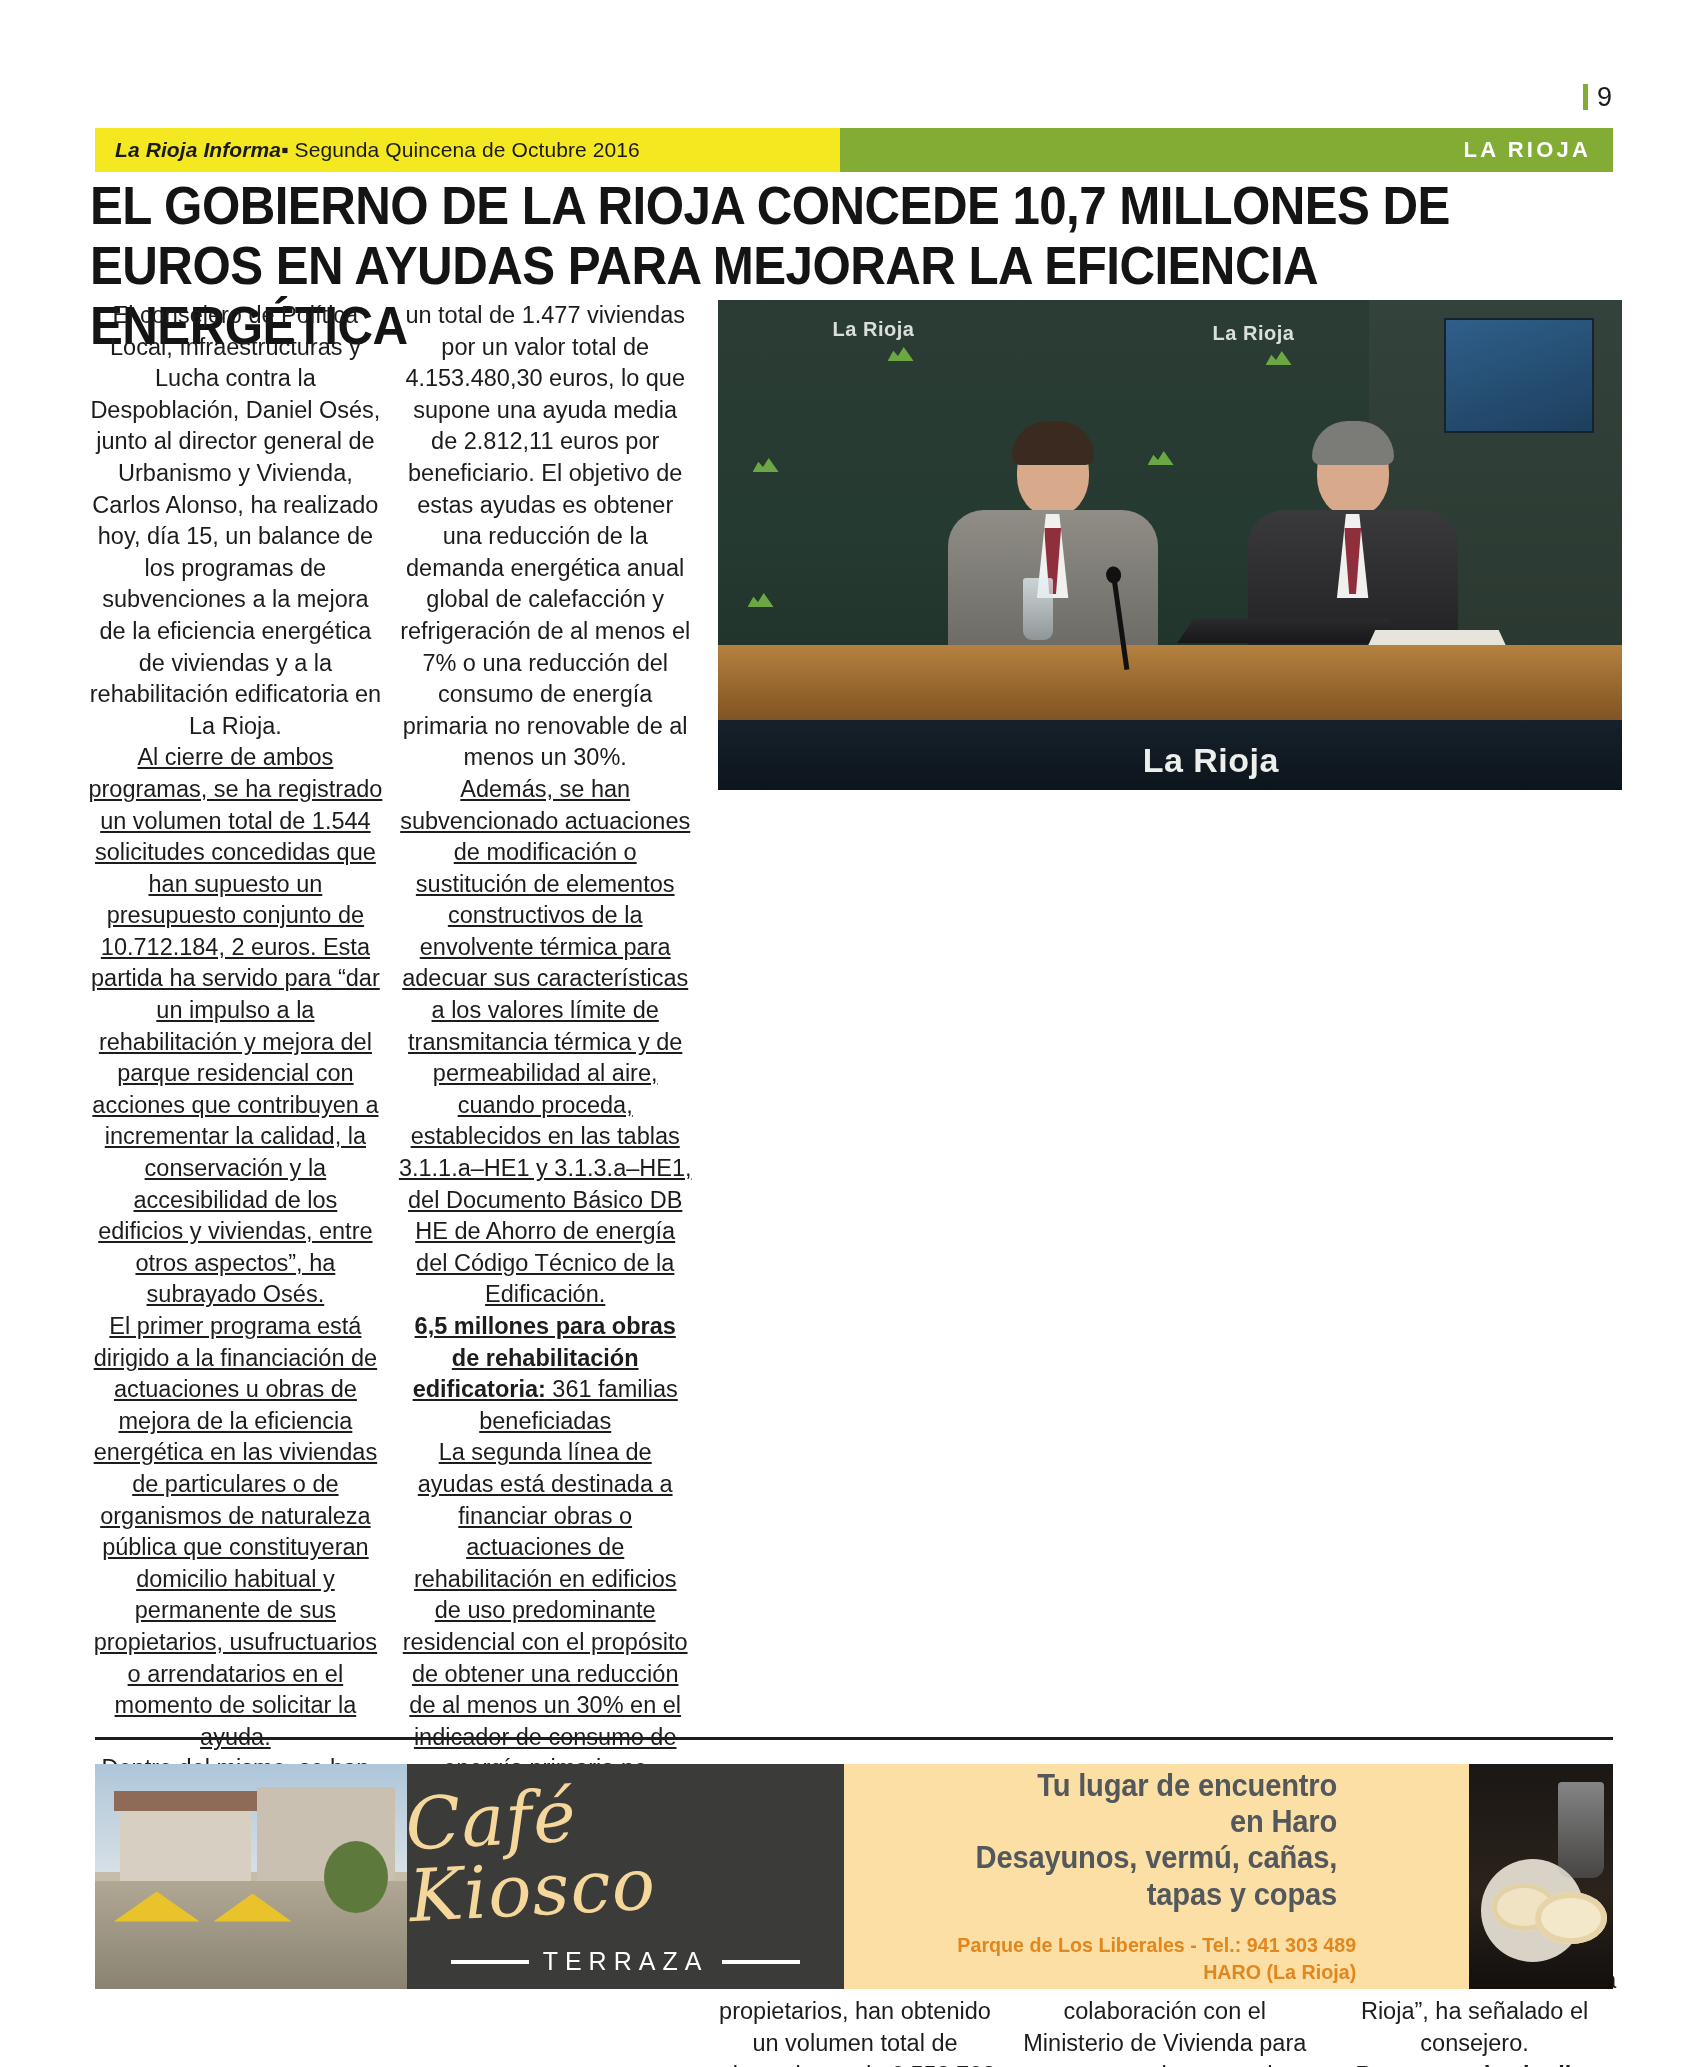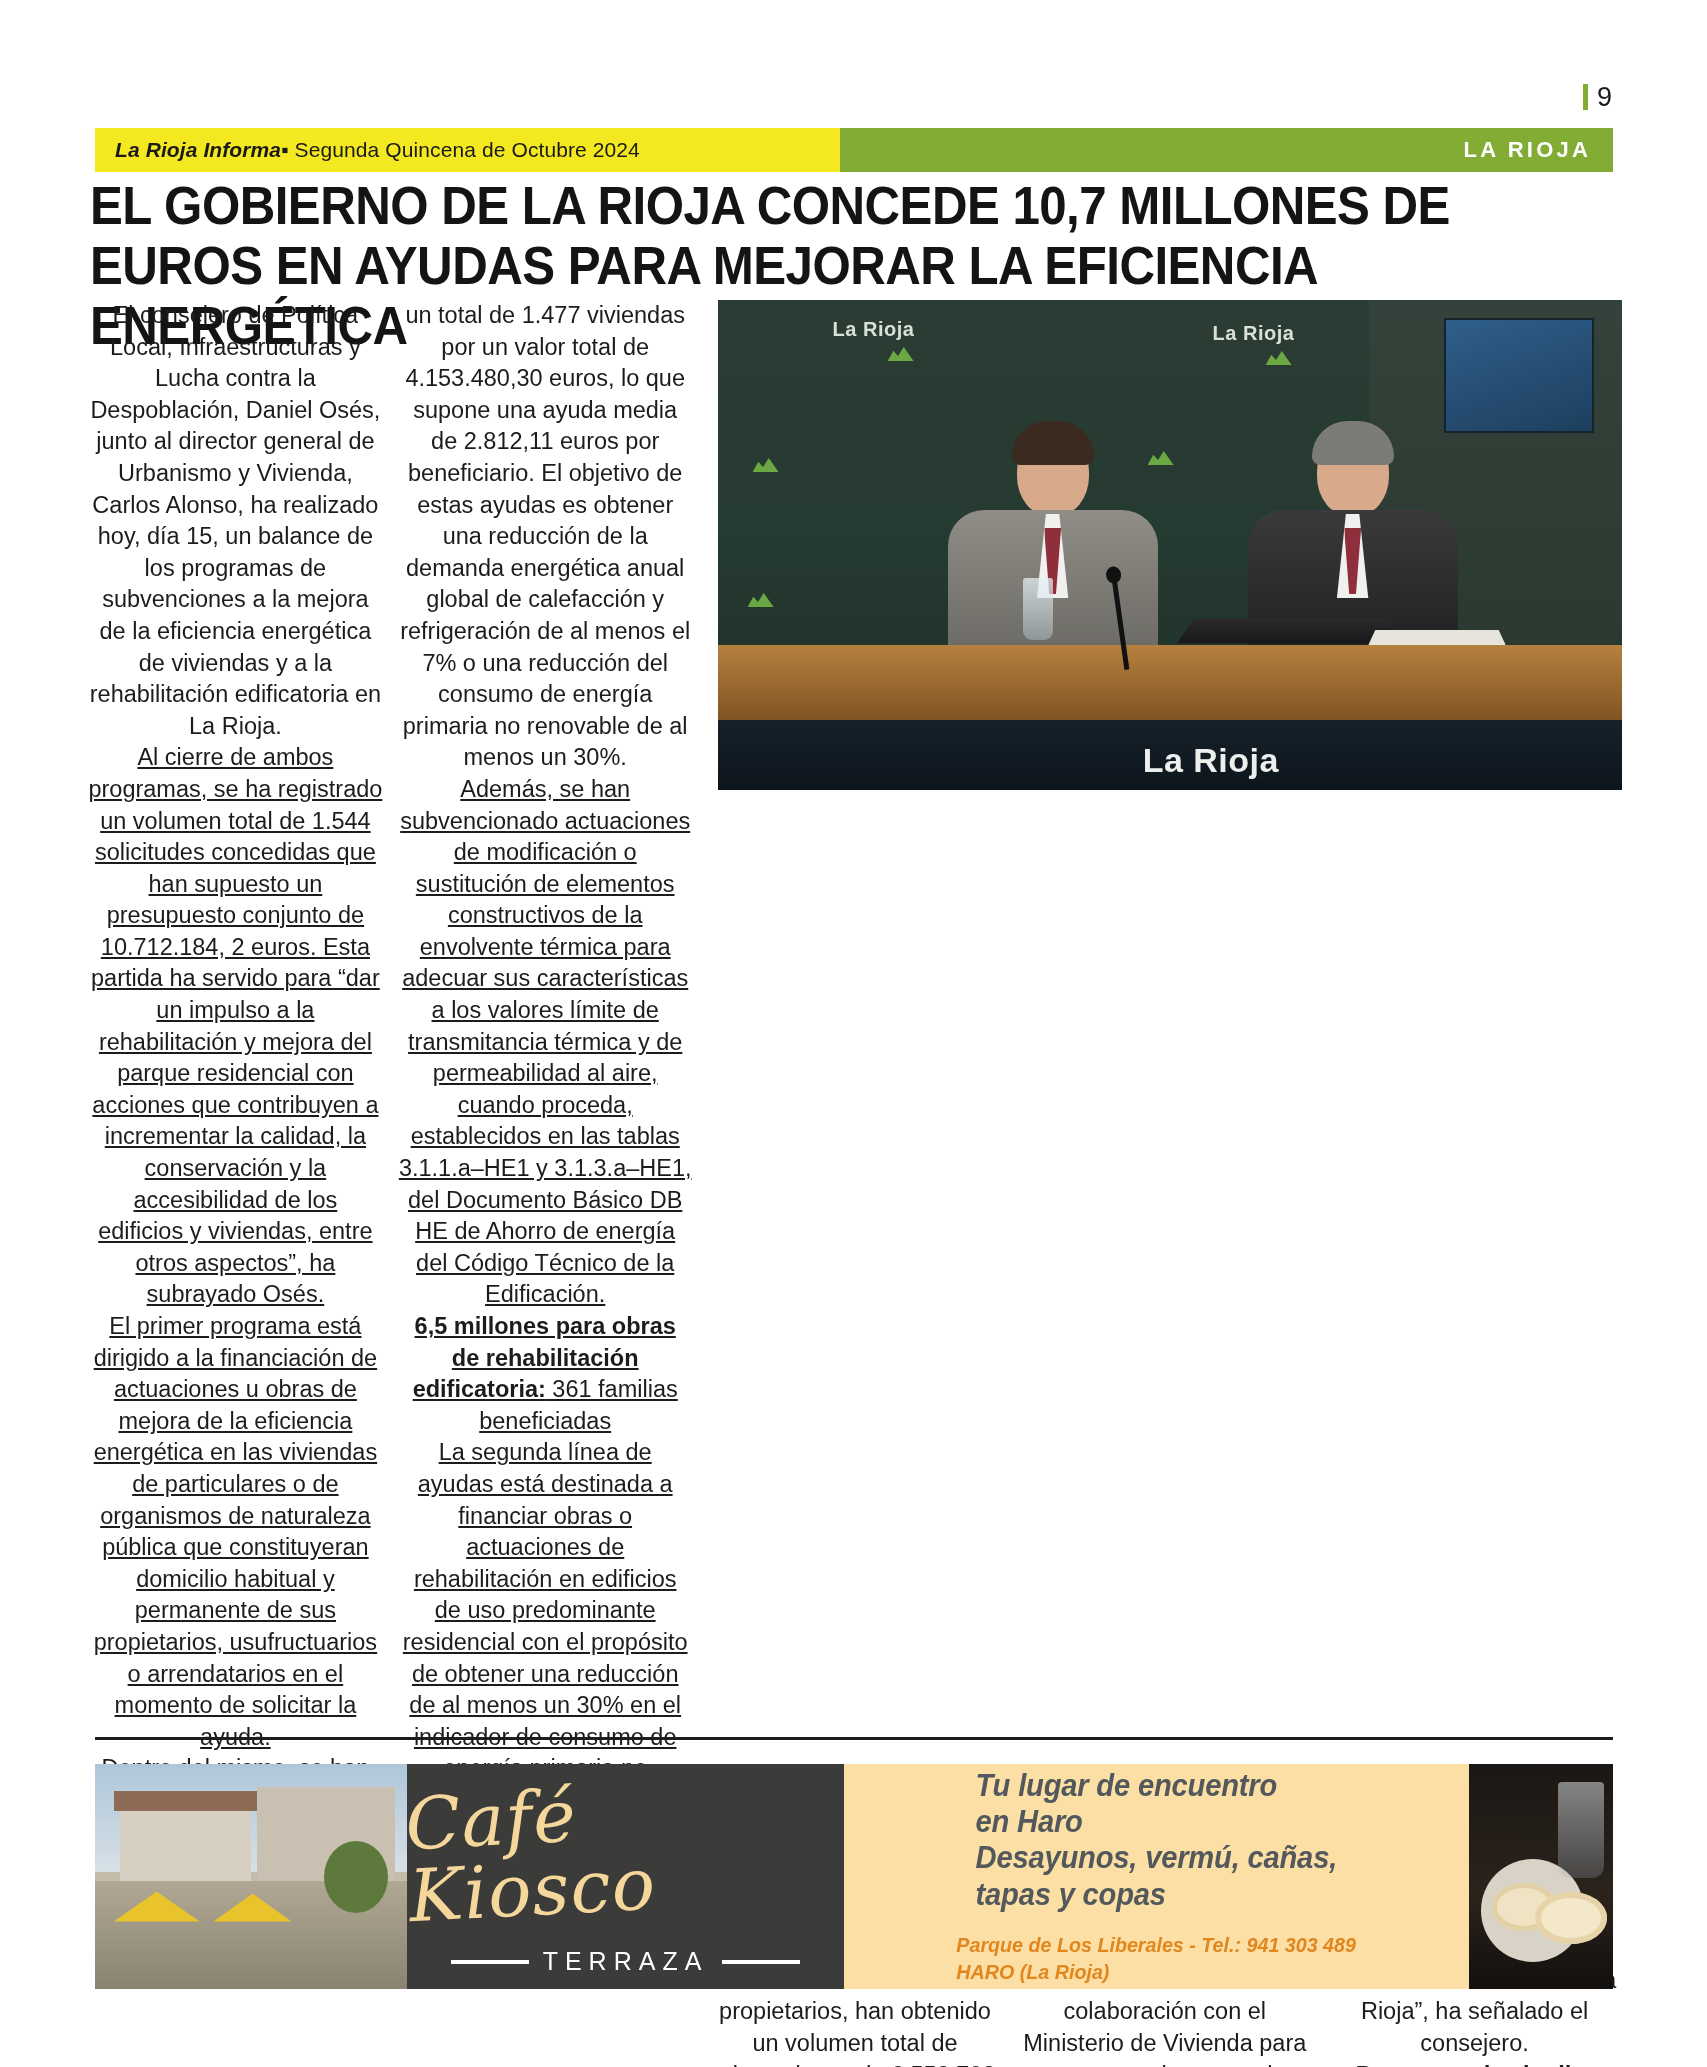--- a/index.html
+++ b/index.html
@@ -292,22 +292,21 @@
   }
 
   .ad-cream {
     flex: 0 0 625px;
     background: #fbdfa4;
     display: flex;
     flex-direction: column;
     align-items: center;
     justify-content: center;
     padding: 12px 16px;
-    text-align: left;
-    font-style: italic;
+    text-align: right;
   }
   .ad-claim {
     color: #53585c;
     font-weight: 700;
     font-size: 31px;
     line-height: 1.17;
     letter-spacing: -0.2px;
     transform: scaleX(0.94);
   }
   .ad-contact {
@@ -335,21 +334,21 @@
 
 <div class="page">
 
   <div class="folio">
     <span class="folio-rule"></span>
     <span class="folio-num">9</span>
   </div>
 
   <div class="masthead">
     <div class="masthead-left">
-      <div class="mh-text"><b>La Rioja Informa</b><span>▪</span><span> Segunda Quincena de Octubre 2024</span></div>
+      <div class="mh-text"><b>La Rioja Informa</b><span>▪</span><span> Segunda Quincena de Octubre 2016</span></div>
     </div>
     <div class="masthead-right">
       <span class="mh-section">LA RIOJA</span>
     </div>
   </div>
 
   <h1 class="headline">EL GOBIERNO DE LA RIOJA CONCEDE 10,7 MILLONES DE EUROS EN AYUDAS PARA MEJORAR LA EFICIENCIA ENERGÉTICA</h1>
 
   <div class="article">
 

